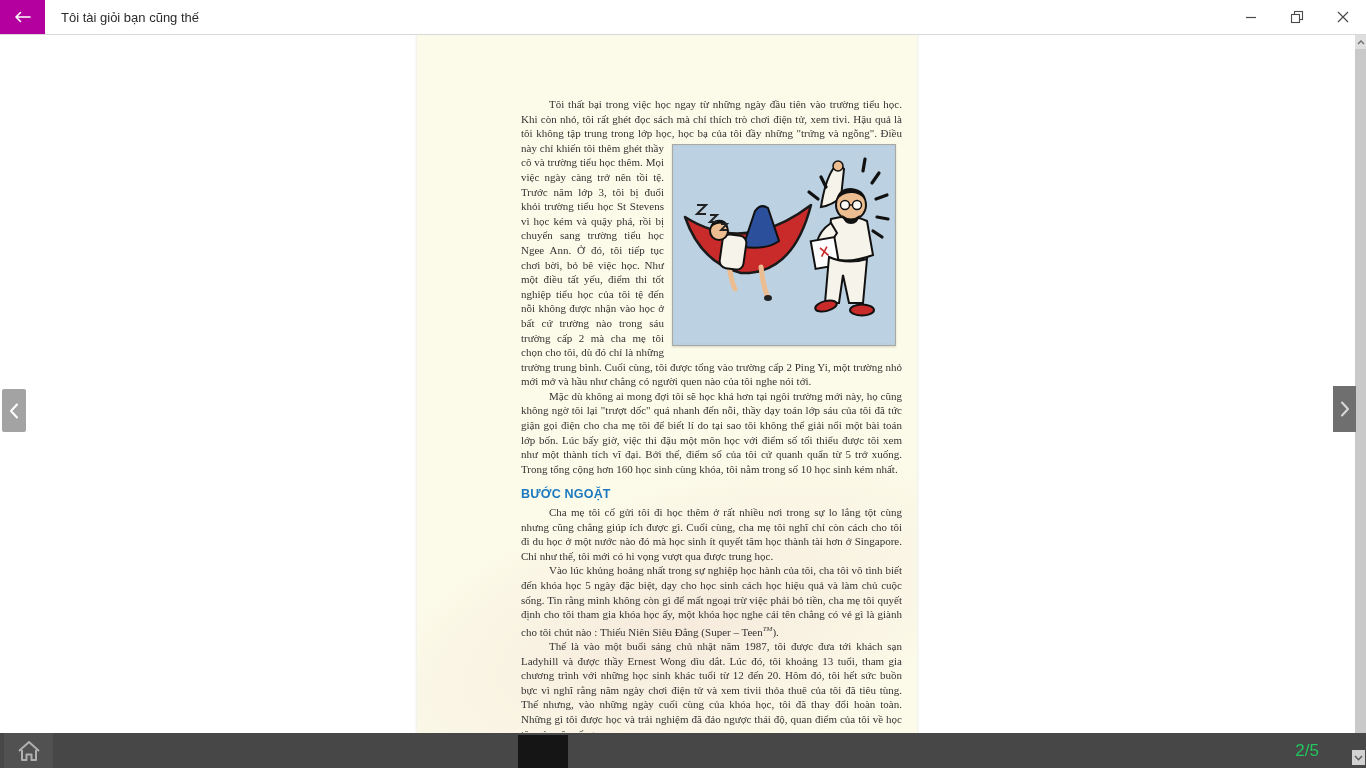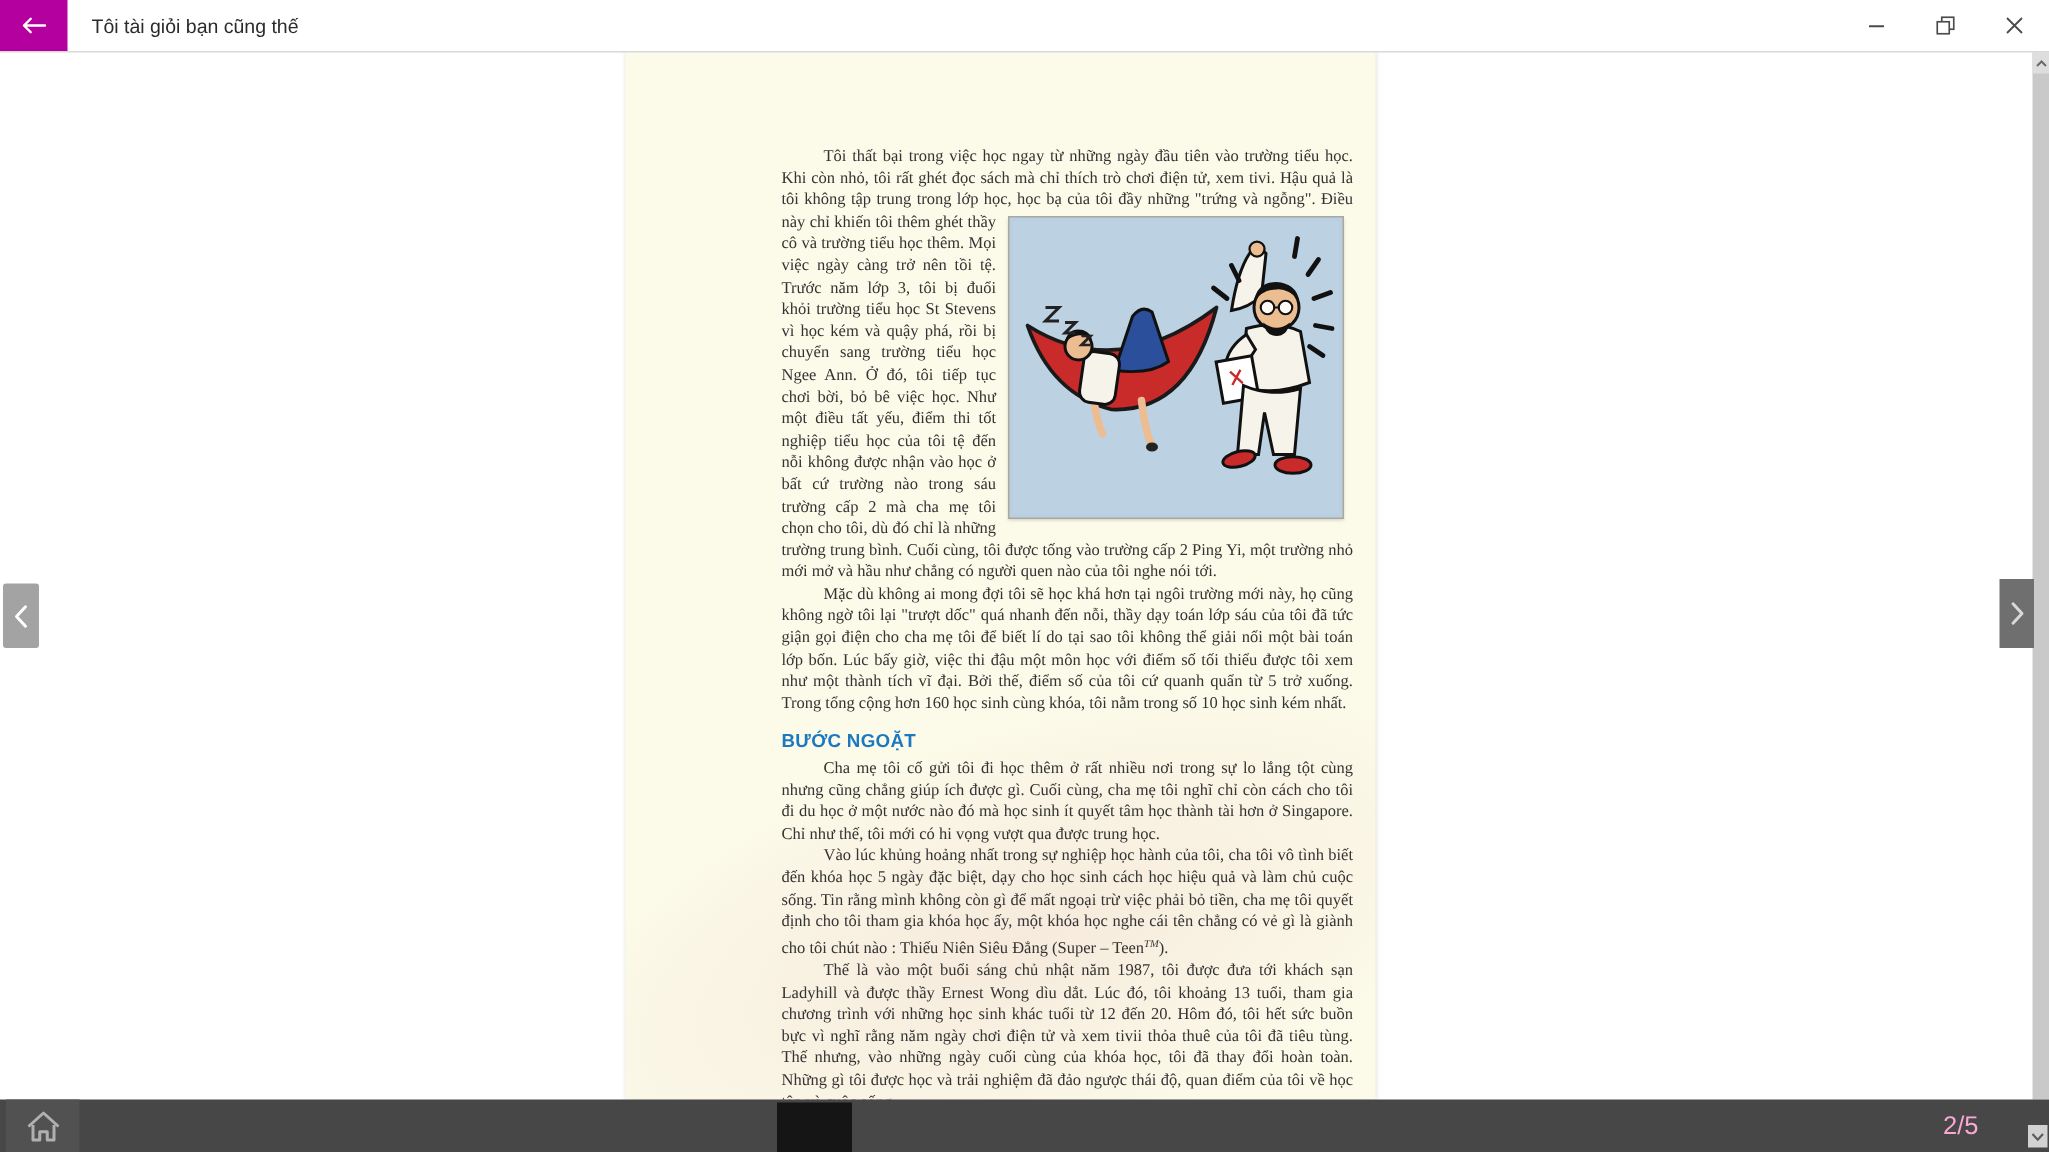--- a/index.html
+++ b/index.html
@@ -80,21 +80,21 @@
   }
   .home-button{
     position:absolute;left:4px;top:0;width:49px;height:35px;background:#515151;
     display:flex;align-items:center;justify-content:center;cursor:pointer;
   }
   .thumb-marker{
     position:absolute;left:518px;top:2px;width:50px;height:33px;background:#151515;cursor:pointer;
   }
   .page-indicator{
     position:absolute;right:47px;top:0;height:35px;line-height:35px;
-    font-size:17px;color:#f9a8d4;
+    font-size:17px;color:#22c55e;
   }
 </style>
 </head>
 <body>
 
 <div class="titlebar">
   <div class="back-button">
     <svg width="17" height="12" viewBox="0 0 17 12">
       <path d="M16,6 H2 M6.5,1.5 L2,6 L6.5,10.5" stroke="#ffffff" stroke-width="1.6" fill="none" stroke-linecap="round" stroke-linejoin="round"></path>
     </svg>

